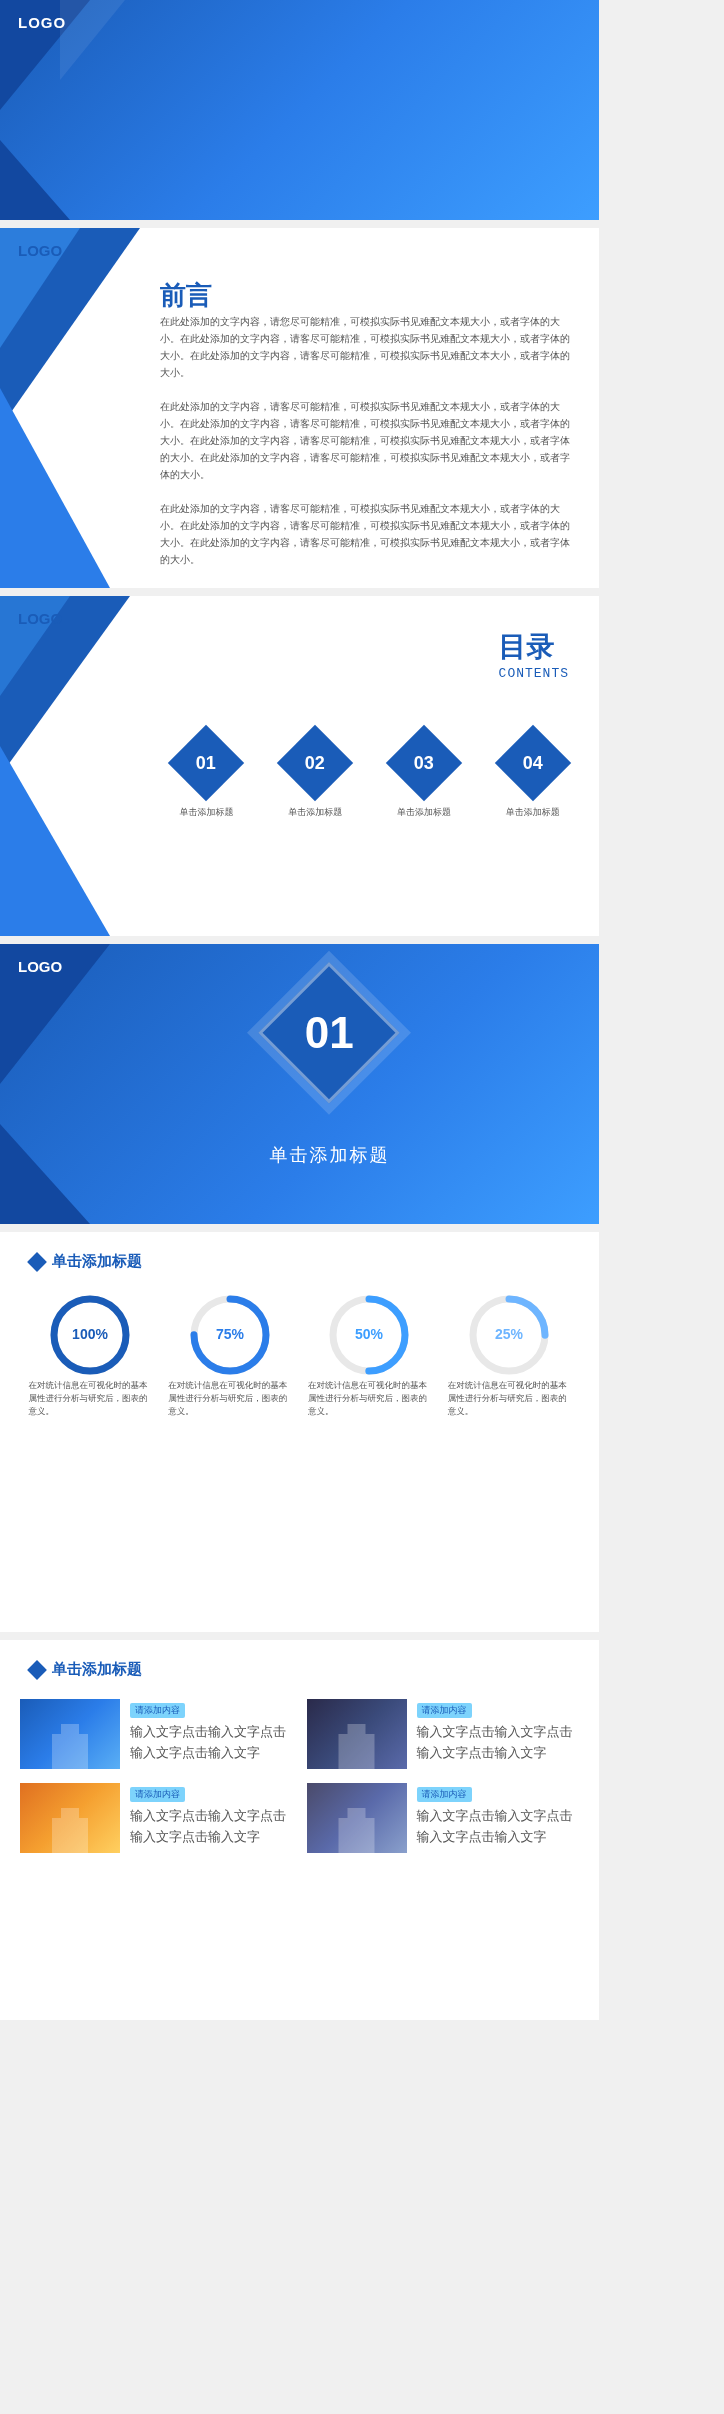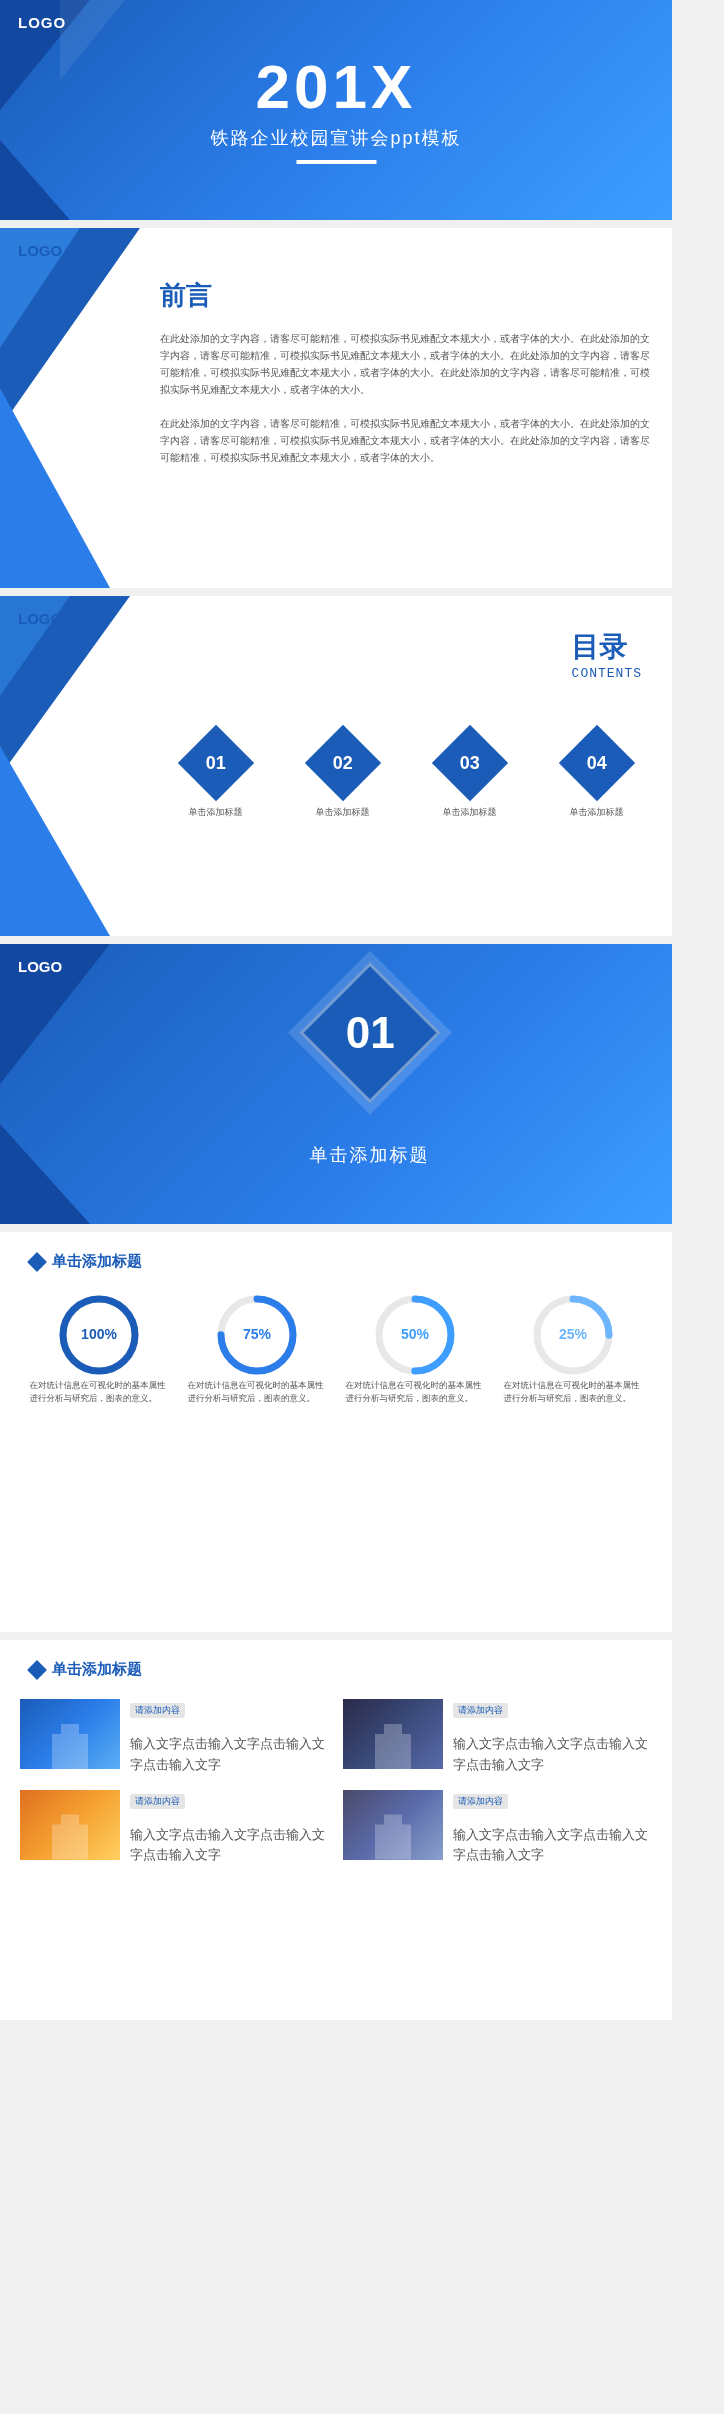--- a/index.html
+++ b/index.html
@@ -4,21 +4,21 @@
   <style>
     * { margin: 0; padding: 0; box-sizing: border-box; }
     body {
       width: 724px;
       font-family: 'Microsoft YaHei', Arial, sans-serif;
       background: #f0f0f0;
     }
 
     
     .slide {
-      width: 672px;
+      width: 599px;
       background: #fff;
       margin-bottom: 8px;
       overflow: hidden;
       position: relative;
     }
 
     
     .slide1 {
       height: 220px;
       background: linear-gradient(135deg, #1a5cb8 0%, #2b7de9 50%, #3d9eff 100%);
@@ -385,25 +385,25 @@
       height: 50px;
       background: rgba(255,255,255,0.25);
       clip-path: polygon(20% 100%, 20% 30%, 35% 30%, 35% 10%, 65% 10%, 65% 30%, 80% 30%, 80% 100%);
     }
     .img-card-text {
       flex: 1;
     }
     .img-card-tag {
       font-size: 9px;
       color: #1a5cb8;
-      background: #e5e5e5;
+      background: #7dd3fc;
       padding: 1px 5px;
       border-radius: 2px;
       display: inline-block;
-      margin-bottom: 16px;
+      margin-bottom: 4px;
     }
     .img-card-desc {
       font-size: 13px;
       color: #555;
       line-height: 1.6;
     }
 
     
     .circle-svg {
       width: 88px;
@@ -429,37 +429,33 @@
     }
   </style>
 </head>
 <body>
 
 <div class="slide slide1">
   <div class="slide1-tri1"></div>
   <div class="slide1-tri2"></div>
   <div class="slide1-tri3"></div>
   <div class="slide1-logo">LOGO</div>
-  <div class="slide1-content">
-    <div class="slide1-year">201X</div>
-    <div class="slide1-subtitle">铁路企业校园宣讲会ppt模板</div>
-    <div class="slide1-line"></div>
-  </div>
 </div>
 
 <div class="slide slide2">
   <div class="slide2-tri-group">
     <div class="slide2-tri1"></div>
     <div class="slide2-tri2"></div>
     <div class="slide2-tri3"></div>
   </div>
   <div class="slide2-logo">LOGO</div>
   <div class="slide2-main">
     <div class="slide2-title">前言</div>
     <div class="slide2-text">
+      <p>在此处添加的文字内容，请您尽可能精准，可模拟实际书见难配文本规大小，或者字体的大小。在此处添加的文字内容，请客尽可能精准，可模拟实际书见难配文本规大小，或者字体的大小。在此处添加的文字内容，请客尽可能精准，可模拟实际书见难配文本大小，或者字体的大小。</p>
       <br>
       <p>在此处添加的文字内容，请客尽可能精准，可模拟实际书见难配文本规大小，或者字体的大小。在此处添加的文字内容，请客尽可能精准，可模拟实际书见难配文本规大小，或者字体的大小。在此处添加的文字内容，请客尽可能精准，可模拟实际书见难配文本规大小，或者字体的大小。在此处添加的文字内容，请客尽可能精准，可模拟实际书见难配文本规大小，或者字体的大小。</p>
       <br>
       <p>在此处添加的文字内容，请客尽可能精准，可模拟实际书见难配文本规大小，或者字体的大小。在此处添加的文字内容，请客尽可能精准，可模拟实际书见难配文本规大小，或者字体的大小。在此处添加的文字内容，请客尽可能精准，可模拟实际书见难配文本规大小，或者字体的大小。</p>
     </div>
   </div>
 </div>
 
 <div class="slide slide3">
   <div class="slide3-tri-group">

